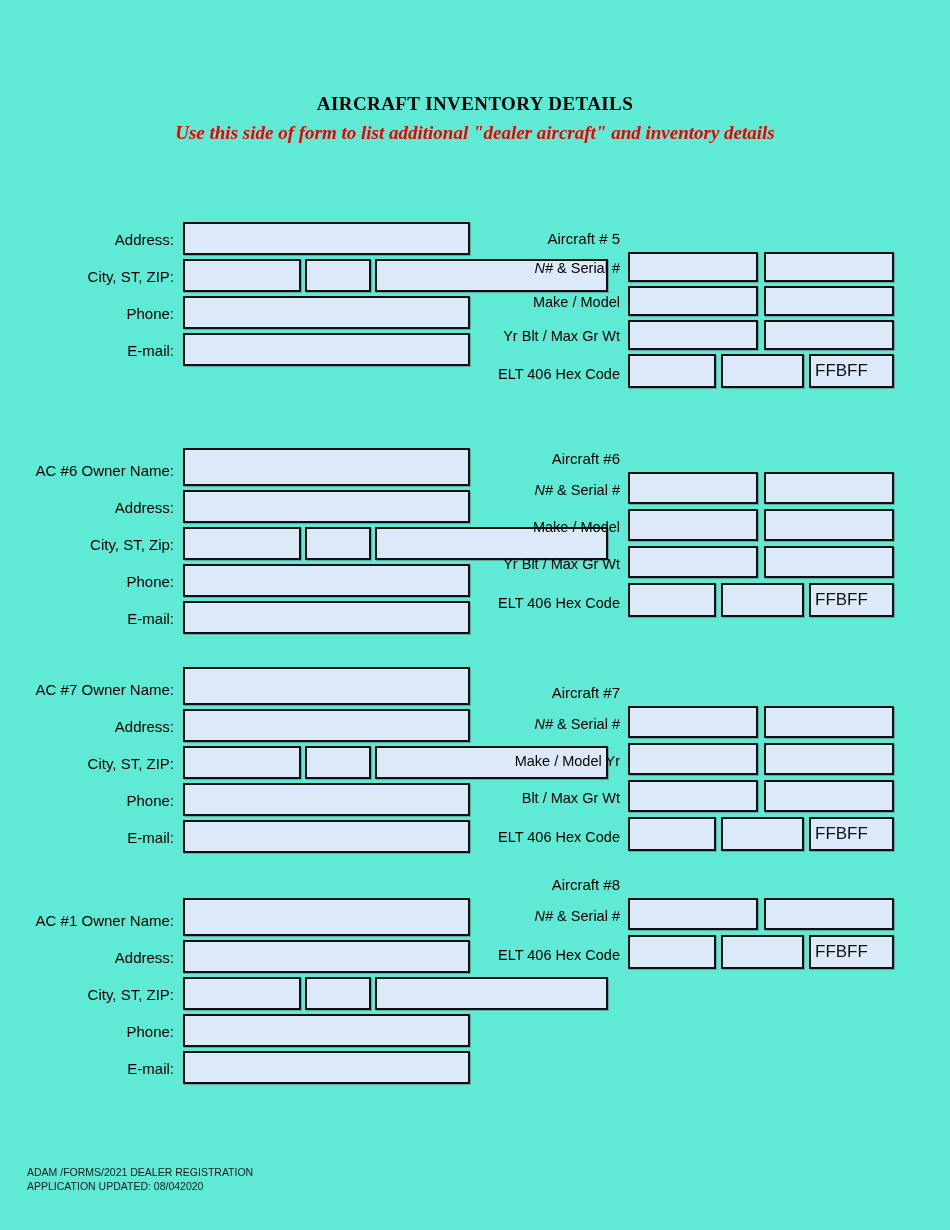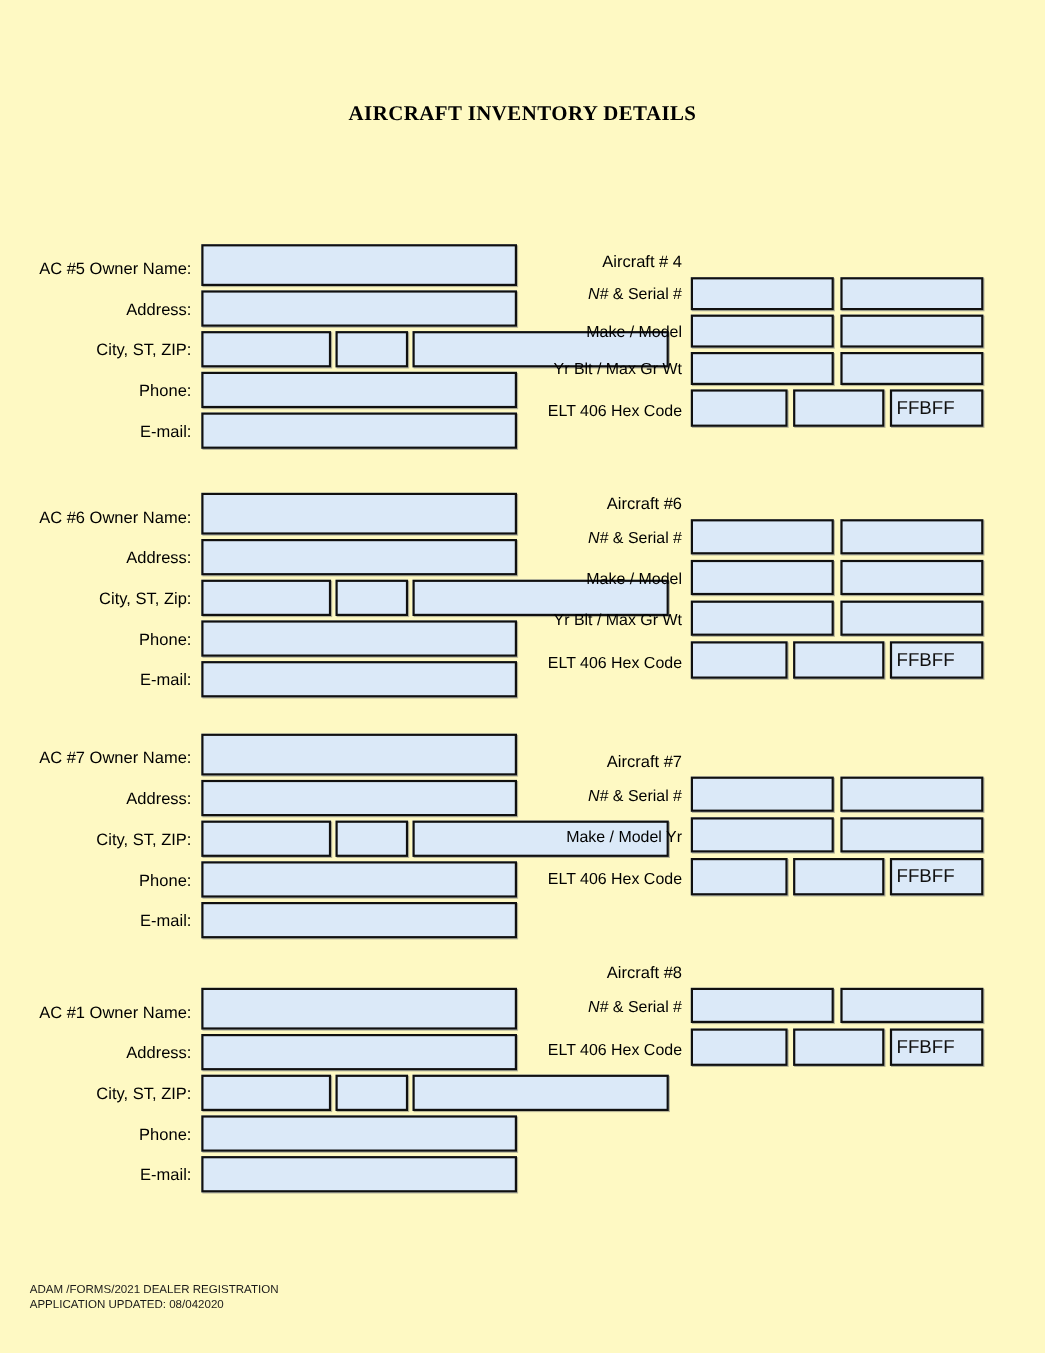--- a/index.html
+++ b/index.html
@@ -1,19 +1,19 @@
 <!DOCTYPE html>
 <html><head>
 <meta charset="utf-8">
 <style>
   html,body{margin:0;padding:0;background:#ffffff;}
   .page{
     position:relative;
     width:950px;height:1230px;
-    background:#fef9c3;
+    background:#5eead4;
     font-family:"Liberation Sans", sans-serif;
     color:#000;
     overflow:hidden;
   }
 
   
   .header{position:absolute;top:93px;left:0;width:100%;text-align:center;}
   .title{
     font-family:"Liberation Serif", serif;
     font-weight:bold;font-size:19px;letter-spacing:.4px;color:#000;
@@ -81,27 +81,24 @@
     font-size:10.5px;line-height:14px;color:#1a1a1a;
   }
 </style>
 </head>
 <body>
 
 <div class="page">
 
   <div class="header">
     <div class="title">AIRCRAFT INVENTORY DETAILS</div>
+    <div class="subtitle">Use this side of form to list additional "dealer aircraft" and inventory details</div>
   </div>
 
   <section class="owner-block" style="top:222px">
-    <div class="orow owner">
-      <label class="olabel">AC #5 Owner Name:</label>
-      <input type="text" class="field ofield" style="">
-    </div>
     <div class="orow">
       <label class="olabel">Address:</label>
       <input type="text" class="field ofield" style="">
     </div>
     <div class="orow">
       <label class="olabel">City, ST, ZIP:</label>
       <div class="ofields">
         <input type="text" class="field ofield city" style="">
         <input type="text" class="field ofield st" style="">
         <input type="text" class="field ofield zip" style="">
@@ -111,21 +108,21 @@
       <label class="olabel">Phone:</label>
       <input type="text" class="field ofield" style="">
     </div>
     <div class="orow">
       <label class="olabel">E-mail:</label>
       <input type="text" class="field ofield" style="">
     </div>
   </section>
 
   <section class="aircraft-block" style="top:230px">
-    <div class="ahead">Aircraft # 4</div>
+    <div class="ahead">Aircraft # 5</div>
     <div class="arow">
       <label class="alabel"><i>N#</i><span> &amp; Serial #</span></label>
       <div class="afields">
         <input type="text" class="field half" style="">
         <input type="text" class="field half" style="">
       </div>
     </div>
     <div class="arow">
       <label class="alabel">Make / Model</label>
       <div class="afields">
@@ -246,20 +243,27 @@
         <input type="text" class="field half" style="">
       </div>
     </div>
     <div class="arow">
       <label class="alabel">Make / Model Yr</label>
       <div class="afields">
         <input type="text" class="field half" style="">
         <input type="text" class="field half" style="">
       </div>
     </div>
+    <div class="arow">
+      <label class="alabel">Blt / Max Gr Wt</label>
+      <div class="afields">
+        <input type="text" class="field half" style="">
+        <input type="text" class="field half" style="">
+      </div>
+    </div>
     <div class="arow eltrow">
       <label class="alabel">ELT 406 Hex Code</label>
       <div class="afields elt">
         <input type="text" class="field e1" style="">
         <input type="text" class="field e2" style="">
         <input type="text" class="field e3" value="FFBFF" style="">
       </div>
     </div>
   </section>
 

